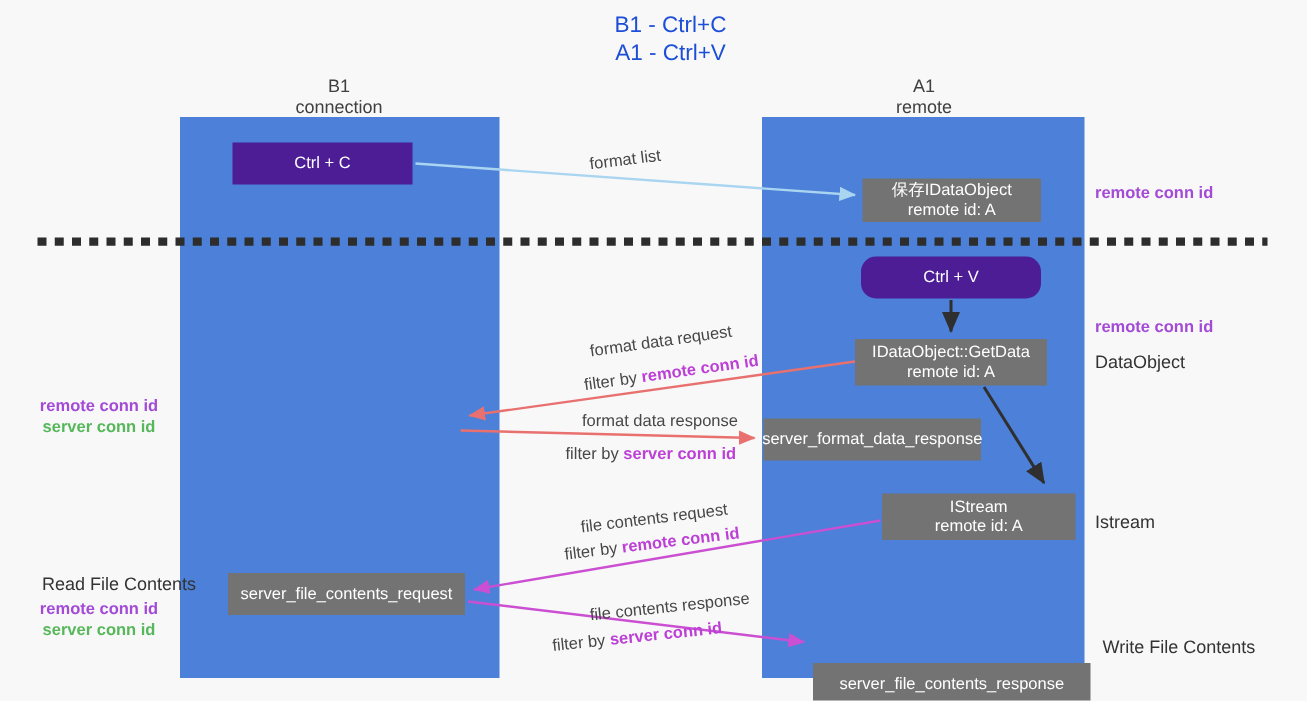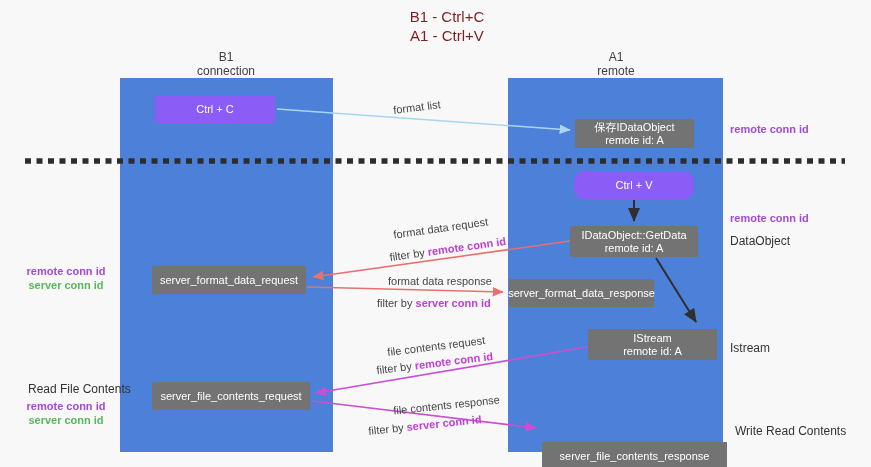--- a/index.html
+++ b/index.html
@@ -1,33 +1,33 @@
 <!DOCTYPE html>
 <html><head>
 <meta charset="utf-8">
 <style>
   * { margin:0; padding:0; box-sizing:border-box; }
   body { background:#f8f8f8; font-family:"Liberation Sans", sans-serif; }
   #canvas { position:relative; width:871px; height:467px; background:#f8f8f8; overflow:hidden; }
 
   .title { position:absolute; left:347px; top:7px; width:200px; text-align:center;
-           font-size:15px; line-height:19px; color:#7f1d1d; }
+           font-size:15px; line-height:19px; color:#1d4ed8; }
 
   .lane-header { position:absolute; width:140px; text-align:center; font-size:12px;
                  line-height:14px; color:#404040; }
   .lane { position:absolute; top:78px; height:374px; background:#4d80d8; }
   #lane-left  { left:120px; width:213px; }
   #lane-right { left:508px; width:215px; }
 
   svg.overlay { position:absolute; left:0; top:0; width:871px; height:467px; z-index:3; }
 
   .node { position:absolute; z-index:4; display:flex; flex-direction:column; align-items:center;
           justify-content:center; color:#ffffff; font-size:11px; line-height:13px;
           background:#737373; text-align:center; }
-  .node.green { background:#8b5cf6; }
+  .node.green { background:#4c1d95; }
 
   .edge-label { position:absolute; z-index:5; font-size:11px; color:#474747; white-space:nowrap; }
   .filter-val { color:#bc3fd6; font-weight:bold; }
 
   .side-label { position:absolute; z-index:5; font-size:12px; color:#333333; white-space:nowrap; }
   .side-label.purple { color:#a34ad6; font-weight:bold; font-size:11px; }
   .conn-block { position:absolute; z-index:5; width:110px; text-align:center; white-space:nowrap; }
   .conn-block .purple { color:#a34ad6; font-weight:bold; font-size:11px; line-height:14px; }
   .conn-block .green  { color:#57b75b; font-weight:bold; font-size:11px; line-height:14px; }
 </style>
@@ -97,23 +97,20 @@
 
   <div class="node green" style="left:574px; top:171px; width:120px; height:28px;border-radius:10px;">
     <span>Ctrl + V</span>
   </div>
 
   <div class="node" style="left:570px; top:226px; width:128px; height:31px;">
     <span>IDataObject::GetData</span>
     <span>remote id: A</span>
   </div>
 
-  <div class="node" style="left:152px; top:266px; width:154px; height:28px;">
-    <span>server_format_data_request</span>
-  </div>
 
   <div class="node" style="left:509px; top:279px; width:145px; height:28px;">
     <span>server_format_data_response</span>
   </div>
 
   <div class="node" style="left:588px; top:329px; width:129px; height:31px;">
     <span>IStream</span>
     <span>remote id: A</span>
   </div>
 
@@ -144,21 +141,21 @@
 
   <div class="edge-label" style="left:393px; top:399px; transform:rotate(-6deg);">file contents response</div>
   <div class="edge-label" style="left:368px; top:419px; transform:rotate(-6deg);">
     <span>filter by </span><span class="filter-val">server conn id</span>
   </div>
 
   <div class="side-label purple" style="left:730px; top:123px;">remote conn id</div>
   <div class="side-label purple" style="left:730px; top:212px;">remote conn id</div>
   <div class="side-label" style="left:730px; top:234px;">DataObject</div>
   <div class="side-label" style="left:730px; top:341px;">Istream</div>
-  <div class="side-label" style="left:735px; top:424px;">Write Read Contents</div>
+  <div class="side-label" style="left:735px; top:424px;">Write File Contents</div>
 
   <div class="conn-block" style="left:11px; top:264px;">
     <div class="purple">remote conn id</div>
     <div class="green">server conn id</div>
   </div>
 
   <div class="side-label" style="left:28px; top:382px;">Read File Contents</div>
   <div class="conn-block" style="left:11px; top:399px;">
     <div class="purple">remote conn id</div>
     <div class="green">server conn id</div>

